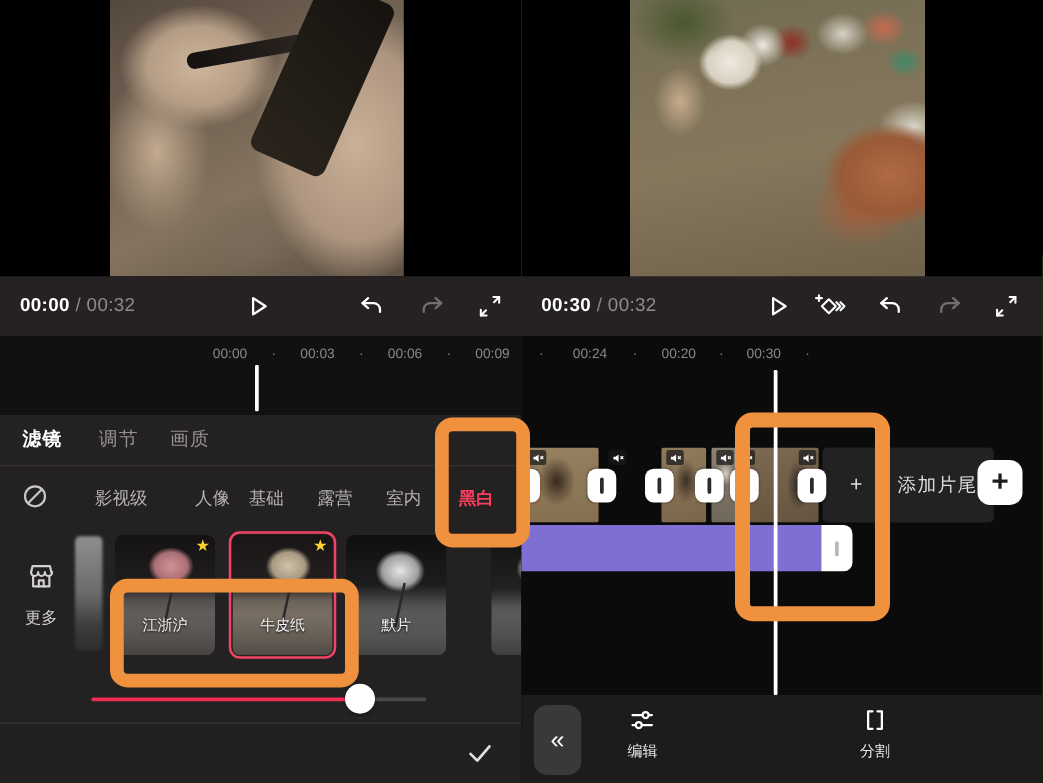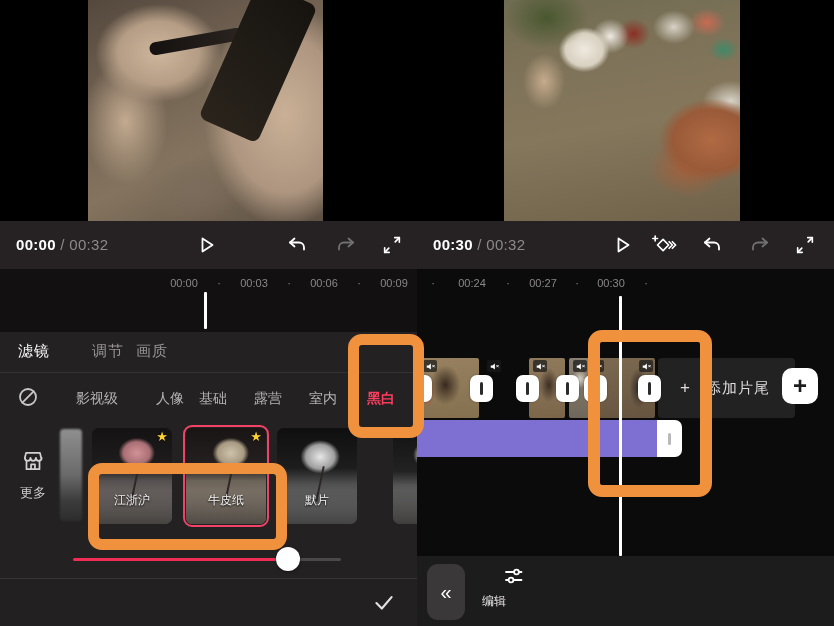--- a/index.html
+++ b/index.html
@@ -48,21 +48,21 @@
 
   
   .rulerzone { position:absolute; top:269px; left:0; width:100%; height:63px; background:#121011; }
   .panel.right .rulerzone { height:357px; background:#0c0b0b; }
   .tick { position:absolute; top:8px; transform:translateX(-50%); font-size:11px; color:#8a8788; white-space:nowrap; }
   .playhead { position:absolute; width:3px; background:#fff; border-radius:1px; z-index:30; }
 
   
   .sheet { position:absolute; top:332px; left:0; width:417px; height:294px; background:#242122; }
   .tab { position:absolute; top:10px; font-size:15px; color:#969394; letter-spacing:1px; }
-  .tab.active { color:#fff; font-weight:normal; }
+  .tab.active { color:#fff; font-weight:bold; }
   .sheet .divider { position:absolute; top:40px; left:0; width:100%; height:1px; background:#343132; }
   .cat { position:absolute; top:58px; transform:translateX(-50%); font-size:14px; color:#b5b2b3; white-space:nowrap; }
   .cat.active { color:#fb3e5e; font-weight:bold; }
   .none-btn { position:absolute; left:17px; top:54px; width:22px; height:22px; }
   .more { position:absolute; left:14px; top:116px; width:38px; text-align:center; }
   .more .lbl { display:block; margin-top:6px; font-size:13px; color:#cfcccd; }
   .ghost-tile { position:absolute; left:60px; top:97px; width:22px; height:92px; border-radius:4px;
     background:linear-gradient(#8f8f8f, #6a6a6a 50%, #3d3c3c 78%, #2e2d2d); filter:blur(1.2px); }
   .tile { position:absolute; top:96px; width:80px; height:96px; border-radius:7px; overflow:hidden; background:#161415; }
   .tile.sel { outline:2.5px solid #f04365; outline-offset:1.5px; border-radius:6px; }
@@ -96,21 +96,21 @@
   .ending-panel .txt { margin-left:22px; font-size:15px; color:#dfdddd; letter-spacing:1px; }
   .ending-panel .plus { margin-left:0; margin-right:8px; margin-left:22px; font-size:17px; color:#dfdddd; }
   .add-clip-btn { position:absolute; left:365px; top:368px; width:36px; height:36px; background:#fff; border-radius:10px; display:flex; align-items:center; justify-content:center; font-size:24px; color:#1c1c1c; font-weight:bold; z-index:6; }
   .audio-bar { position:absolute; left:0; top:420px; width:240px; height:37px; background:#7d70d2; z-index:5; }
   .audio-handle { position:absolute; left:240px; top:420px; width:25px; height:37px; background:#fff; border-radius:0 7px 7px 0; z-index:6; display:flex; align-items:center; justify-content:center; }
   .audio-handle i { display:block; width:2.5px; height:12px; background:#b9b7b7; border-radius:2px; }
 
   
   .rtoolbar { position:absolute; left:0; bottom:0; width:100%; height:70px; background:#1d1c1c; z-index:20; }
   .collapse-btn { position:absolute; left:10px; top:8px; width:38px; height:56px; background:#3a3838; border-radius:11px; display:flex; align-items:center; justify-content:center; color:#fff; font-size:20px; }
-  .act-btn { position:absolute; top:8px; width:64px; transform:translateX(-50%); }
+  .act-btn { position:absolute; top:8px; width:64px; transform:translateX(-50%); text-align:center; }
   .act-btn svg { display:block; margin:0 auto; }
   .act-btn .lbl { display:block; margin-top:5px; font-size:12px; color:#e9e7e7; }
 
   
   .annotation { position:absolute; border:11px solid #f0913d; border-radius:14px; z-index:90; pointer-events:none; }
   svg.ic { stroke:#fff; fill:none; stroke-width:1.8; stroke-linecap:round; stroke-linejoin:round; }
 </style>
 </head>
 <body>
 
@@ -157,21 +157,21 @@
       <span class="tick" style="left:254px">00:03</span>
       <span class="tick" style="left:289px">·</span>
       <span class="tick" style="left:324px">00:06</span>
       <span class="tick" style="left:359px">·</span>
       <span class="tick" style="left:394px">00:09</span>
       <div class="playhead" style="left:204px; top:23px; height:37px;"></div>
     </div>
 
     <div class="sheet">
       <span class="tab active" style="left:18px">滤镜</span>
-      <span class="tab" style="left:92px">调节</span>
+      <span class="tab" style="left:79px">调节</span>
       <span class="tab" style="left:136px">画质</span>
       <div class="divider"></div>
 
       <div class="none-btn">
         <svg class="ic" width="22" height="22" viewBox="0 0 22 22" style="stroke:#c9c6c7">
             <circle cx="11" cy="11" r="8"></circle>
             <path d="M5.4 16.6 L16.6 5.4"></path>
           </svg>
       </div>
       <span class="cat" style="left:97px">影视级</span>
@@ -270,21 +270,21 @@
             <path d="M9 20 H4 V15"></path>
             <path d="M4 20 L8.5 15.5"></path>
           </svg>
       </div>
     </div>
 
     <div class="rulerzone">
       <span class="tick" style="left:16px">·</span>
       <span class="tick" style="left:55px">00:24</span>
       <span class="tick" style="left:91px">·</span>
-      <span class="tick" style="left:126px">00:27</span>
+      <span class="tick" style="left:126px">00:20</span>
       <span class="tick" style="left:160px">·</span>
       <span class="tick" style="left:194px">00:30</span>
       <span class="tick" style="left:229px">·</span>
     </div>
 
     <div class="clip c1" style="left:4px;   width:58px;"></div>
     <div class="clip c2" style="left:66px;  width:42px;"></div>
     <div class="clip c3" style="left:112px; width:36px;"></div>
     <div class="clip c4" style="left:152px; width:24px;"></div>
     <div class="clip c5" style="left:180px; width:58px;"></div>
@@ -340,21 +340,21 @@
       </div>
     <div class="trans-btn" style="left:167px">
         <i></i>
       </div>
     <div class="trans-btn" style="left:221px">
         <i></i>
       </div>
 
     <div class="ending-panel">
       <span class="plus">+</span>
-      <span class="txt" style="margin-left:8px">添加片尾</span>
+      <span class="txt" style="margin-left:20px">添加片尾</span>
     </div>
     <div class="add-clip-btn">
         <span>+</span>
       </div>
 
     <div class="audio-bar"></div>
     <div class="audio-handle">
         <i></i>
       </div>
 
@@ -366,20 +366,27 @@
         </div>
       <div class="act-btn" style="left:97px">
         <svg class="ic" width="24" height="24" viewBox="0 0 24 24">
           <path d="M4 8 H19.5"></path>
             <circle cx="14.5" cy="8" r="2.4" fill="#1d1c1c"></circle>
           <path d="M4 16 H19.5"></path>
             <circle cx="9" cy="16" r="2.4" fill="#1d1c1c"></circle>
         </svg>
         <span class="lbl">编辑</span>
       </div>
+      <div class="act-btn" style="left:283px">
+        <svg class="ic" width="24" height="24" viewBox="0 0 24 24">
+          <path d="M10 5 H6.5 V19 H10"></path>
+            <path d="M14 5 H17.5 V19 H14"></path>
+        </svg>
+        <span class="lbl">分割</span>
+      </div>
     </div>
   </section>
 
   <div class="annotation" style="left:348px; top:334px; width:76px; height:104px;"></div>
   <div class="annotation" style="left:88px; top:463px; width:199px; height:87px;"></div>
   <div class="annotation" style="left:588px; top:330px; width:124px; height:167px; border-width:12px;"></div>
 
 </div>
 
 </body></html>

